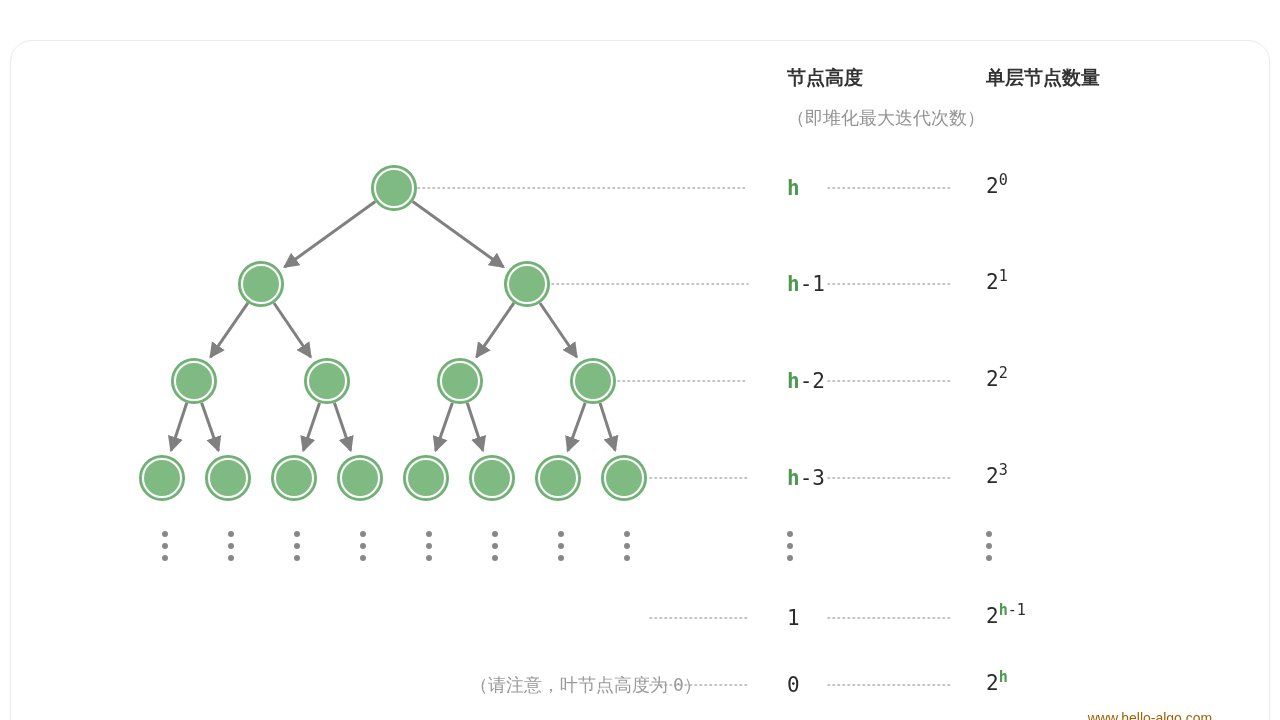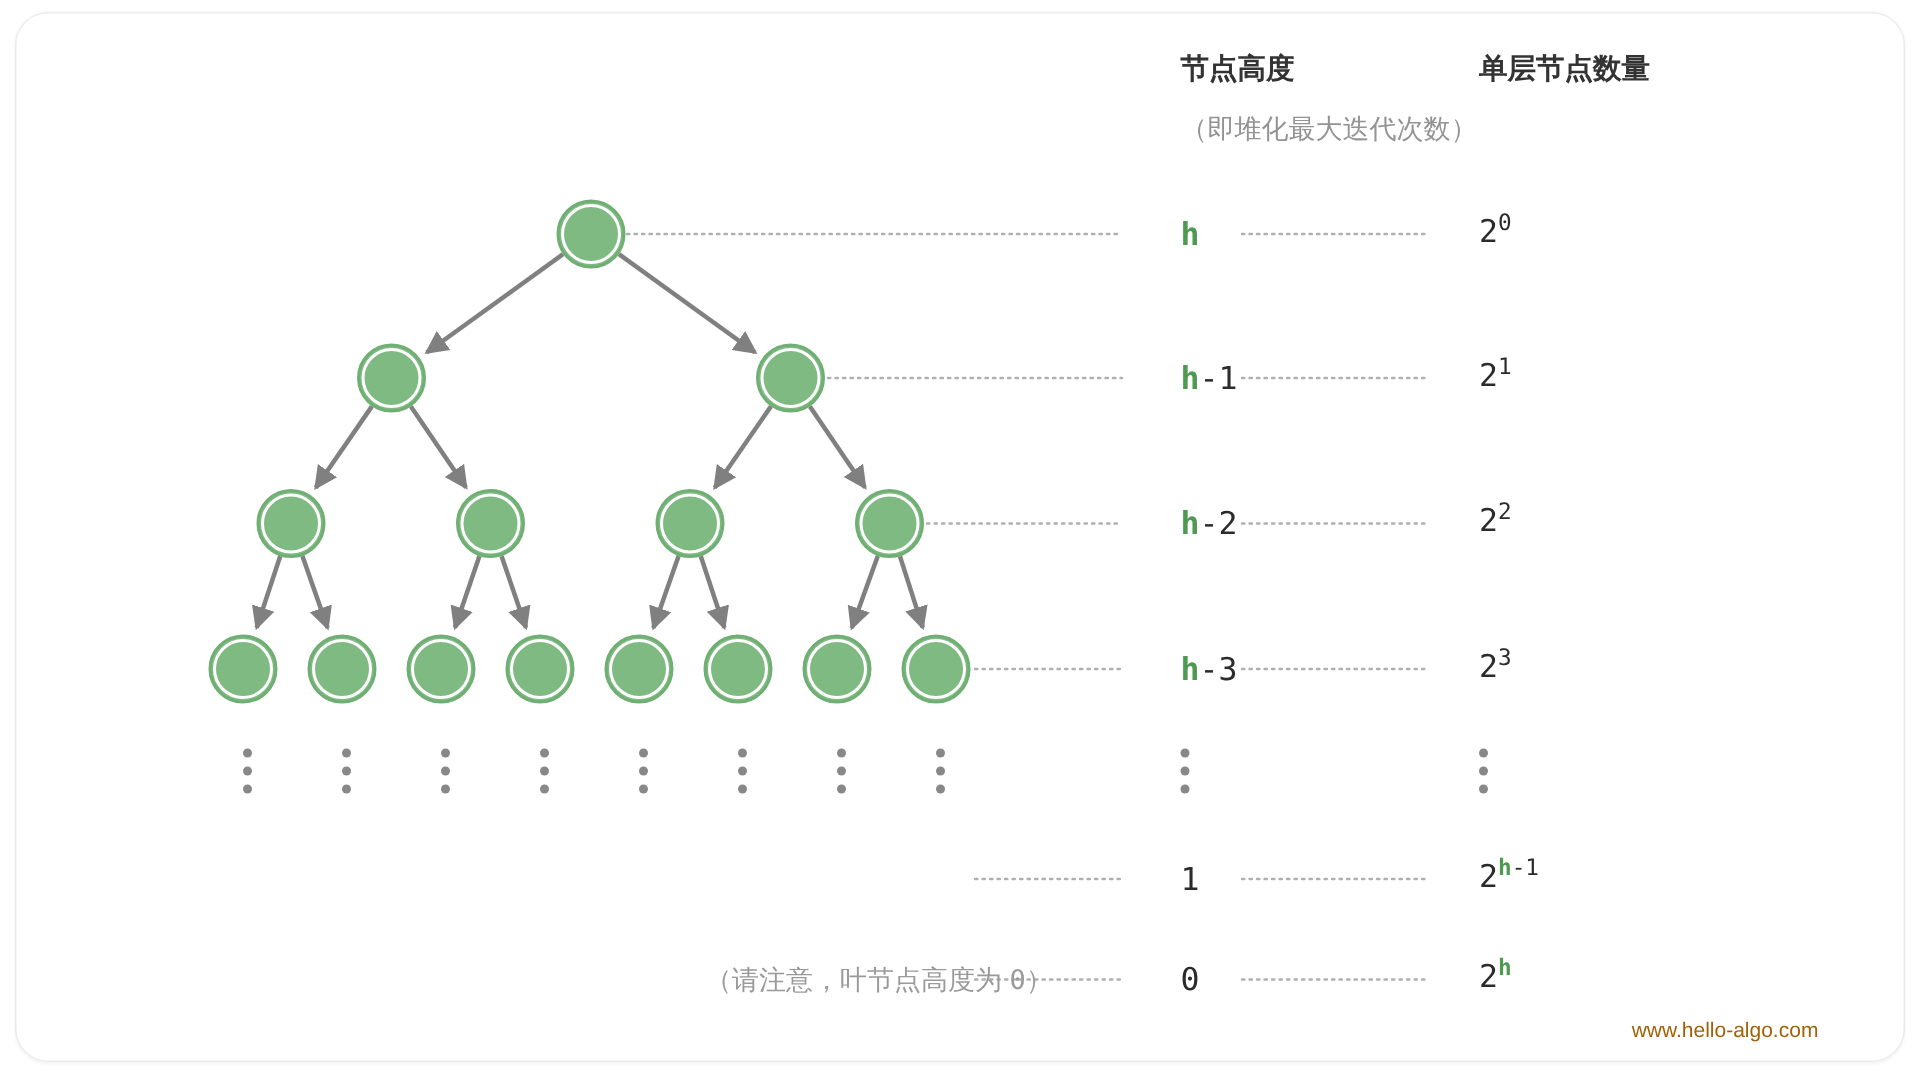--- a/index.html
+++ b/index.html
@@ -11,20 +11,21 @@
     width: 1280px;
     height: 720px;
     overflow: hidden;
     font-family: "Liberation Sans", sans-serif;
   }
   #stage {
     position: relative;
     width: 1280px;
     height: 564px;
     background: #ffffff;
+    margin-top: 32px;
   }
   #card {
     position: absolute;
     left: 10px;
     top: 8px;
     width: 1260px;
     height: 700px;
     background: #ffffff;
     border: 1px solid #ececec;
     border-radius: 22px;

